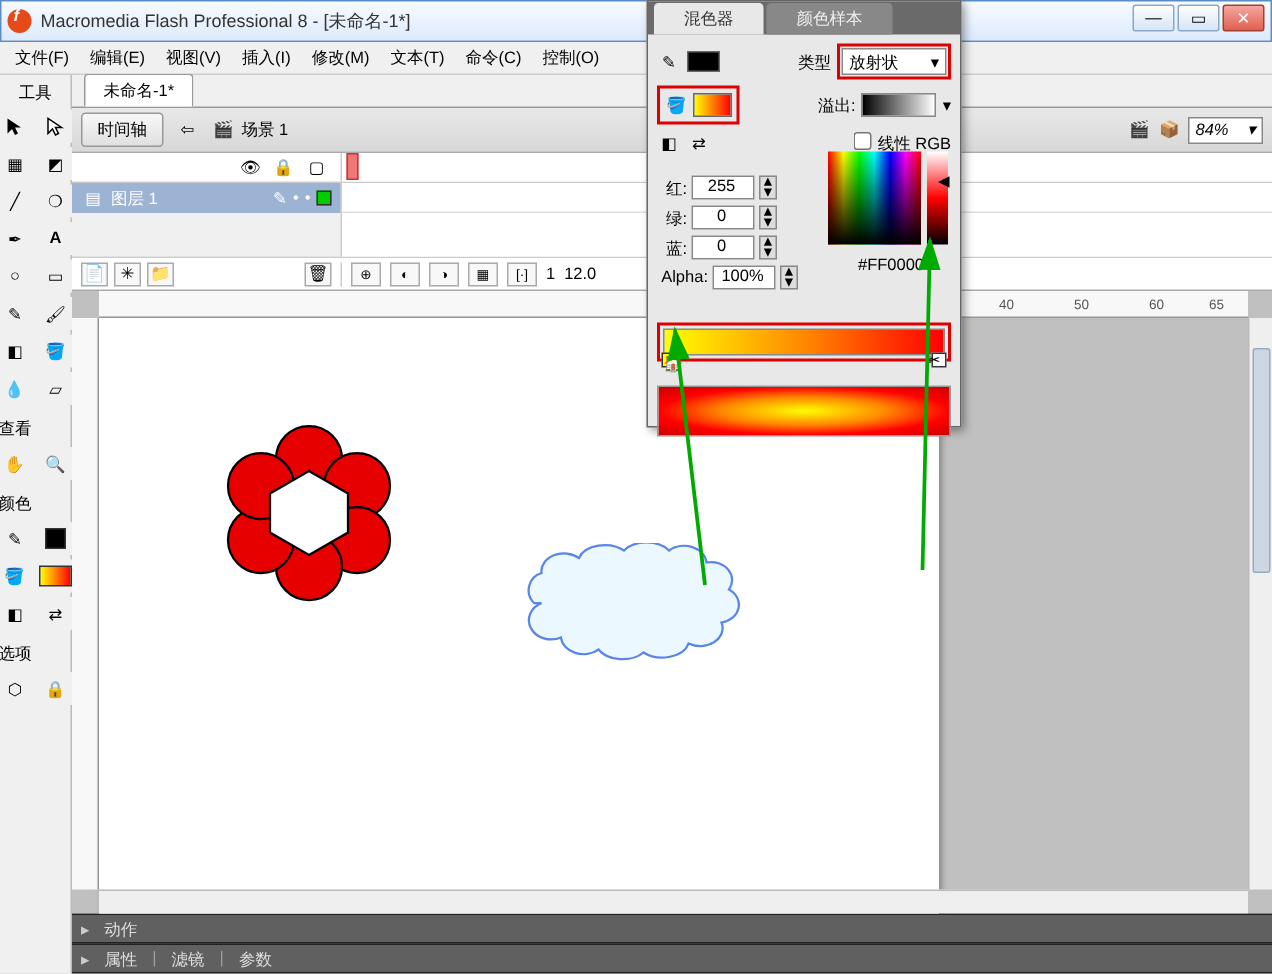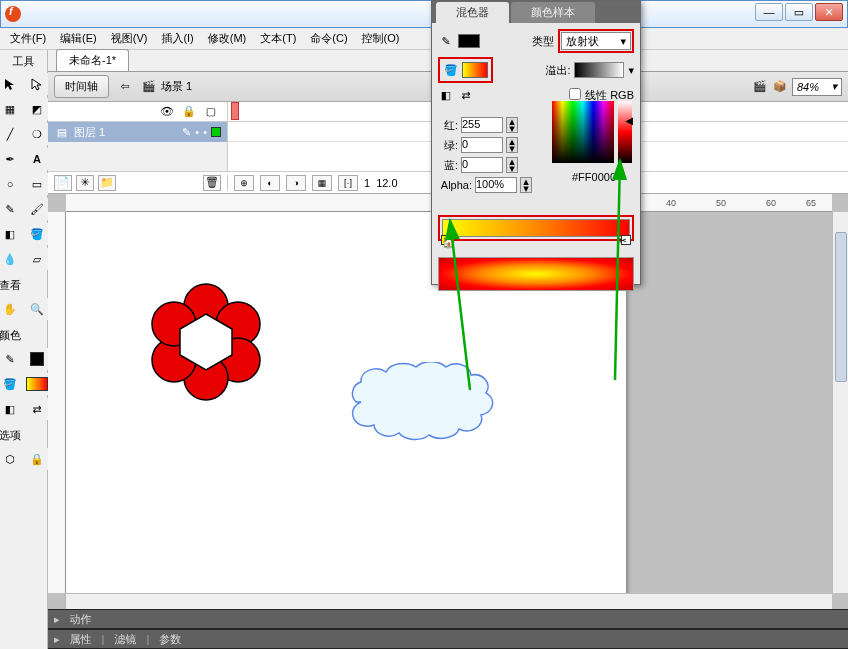--- a/index.html
+++ b/index.html
@@ -89,21 +89,21 @@
   .mixer-body { padding:6px; display:flex; flex-direction:column; gap:4px;}
   .mixer-row { display:flex; align-items:center; gap:4px;}
   .mini-swatch { width:22px; height:14px; border:1px solid #666; background:#000;}
   .type-combo { display:flex; align-items:center; border:2px solid #d00; padding:1px;}
   .type-combo .cb { width:70px; height:18px; border:1px solid #888; background:#fff; display:flex; align-items:center; justify-content:space-between; padding:0 4px;}
   .overflow-combo { width:50px; height:16px; border:1px solid #888; background:linear-gradient(to right,#000,#fff);}
   .fillbox { border:2px solid #d00; padding:3px; display:flex; gap:3px;}
   .fill-swatch { width:26px; height:16px; border:1px solid #666; background:linear-gradient(to right,#ff0,#f00);}
   .rgb-row { display:flex; align-items:center; gap:3px;}
   .rgb-row label { width:20px; text-align:right;}
-  .rgb-input { width:42px; height:16px; border:1px solid #888; background:#fff; text-align:left; padding-right:2px;}
+  .rgb-input { width:42px; height:16px; border:1px solid #888; background:#fff; text-align:center; padding-right:2px;}
   .spin { width:12px; height:16px; border:1px solid #888; background:#ddd; font-size:8px; display:flex; flex-direction:column;}
   .spin div { flex:1; text-align:center; line-height:7px;}
   .color-picker { position:absolute; right:8px; top:100px; width:80px; height:76px;}
   .spectrum { width:62px; height:62px; background: linear-gradient(to bottom, rgba(0,0,0,0), #000), linear-gradient(to right, #f00,#ff0,#0f0,#0ff,#00f,#f0f,#f00);}
   .hue-bar { position:absolute; right:0; top:0; width:14px; height:62px; background:linear-gradient(#fff,#f00,#000);}
   .hue-arrow { position:absolute; right:-1px; top:14px; color:#000; font-size:10px;}
   .hexval { position:absolute; right:24px; top:170px; font-size:11px;}
   .gradient-editor { border:2px solid #d00; padding:2px; margin-top:18px;}
   .grad-bar { height:18px; background:linear-gradient(to right,#ff0,#f80,#f00); border:1px solid #888; position:relative;}
   .grad-stop { position:absolute; bottom:-9px; width:10px; height:10px; background:#fff; border:1px solid #333;}
@@ -120,20 +120,21 @@
   
   .ico{ display:inline-flex; width:16px; height:16px; align-items:center; justify-content:center;}
   
   input[type=checkbox]{ width:12px; height:12px;}
 </style>
 </head>
 <body>
 
 <div class="titlebar">
   <div class="icon"></div>
+  <span class="titlebar-text">Macromedia Flash Professional 8 - [未命名-1*]</span>
   <div class="win-btns">
     <div class="win-btn">—</div>
     <div class="win-btn">▭</div>
     <div class="win-btn close">✕</div>
   </div>
 </div>
 
 <div class="menubar">
   <span class="menu-item">文件(F)</span>
   <span class="menu-item">编辑(E)</span>

